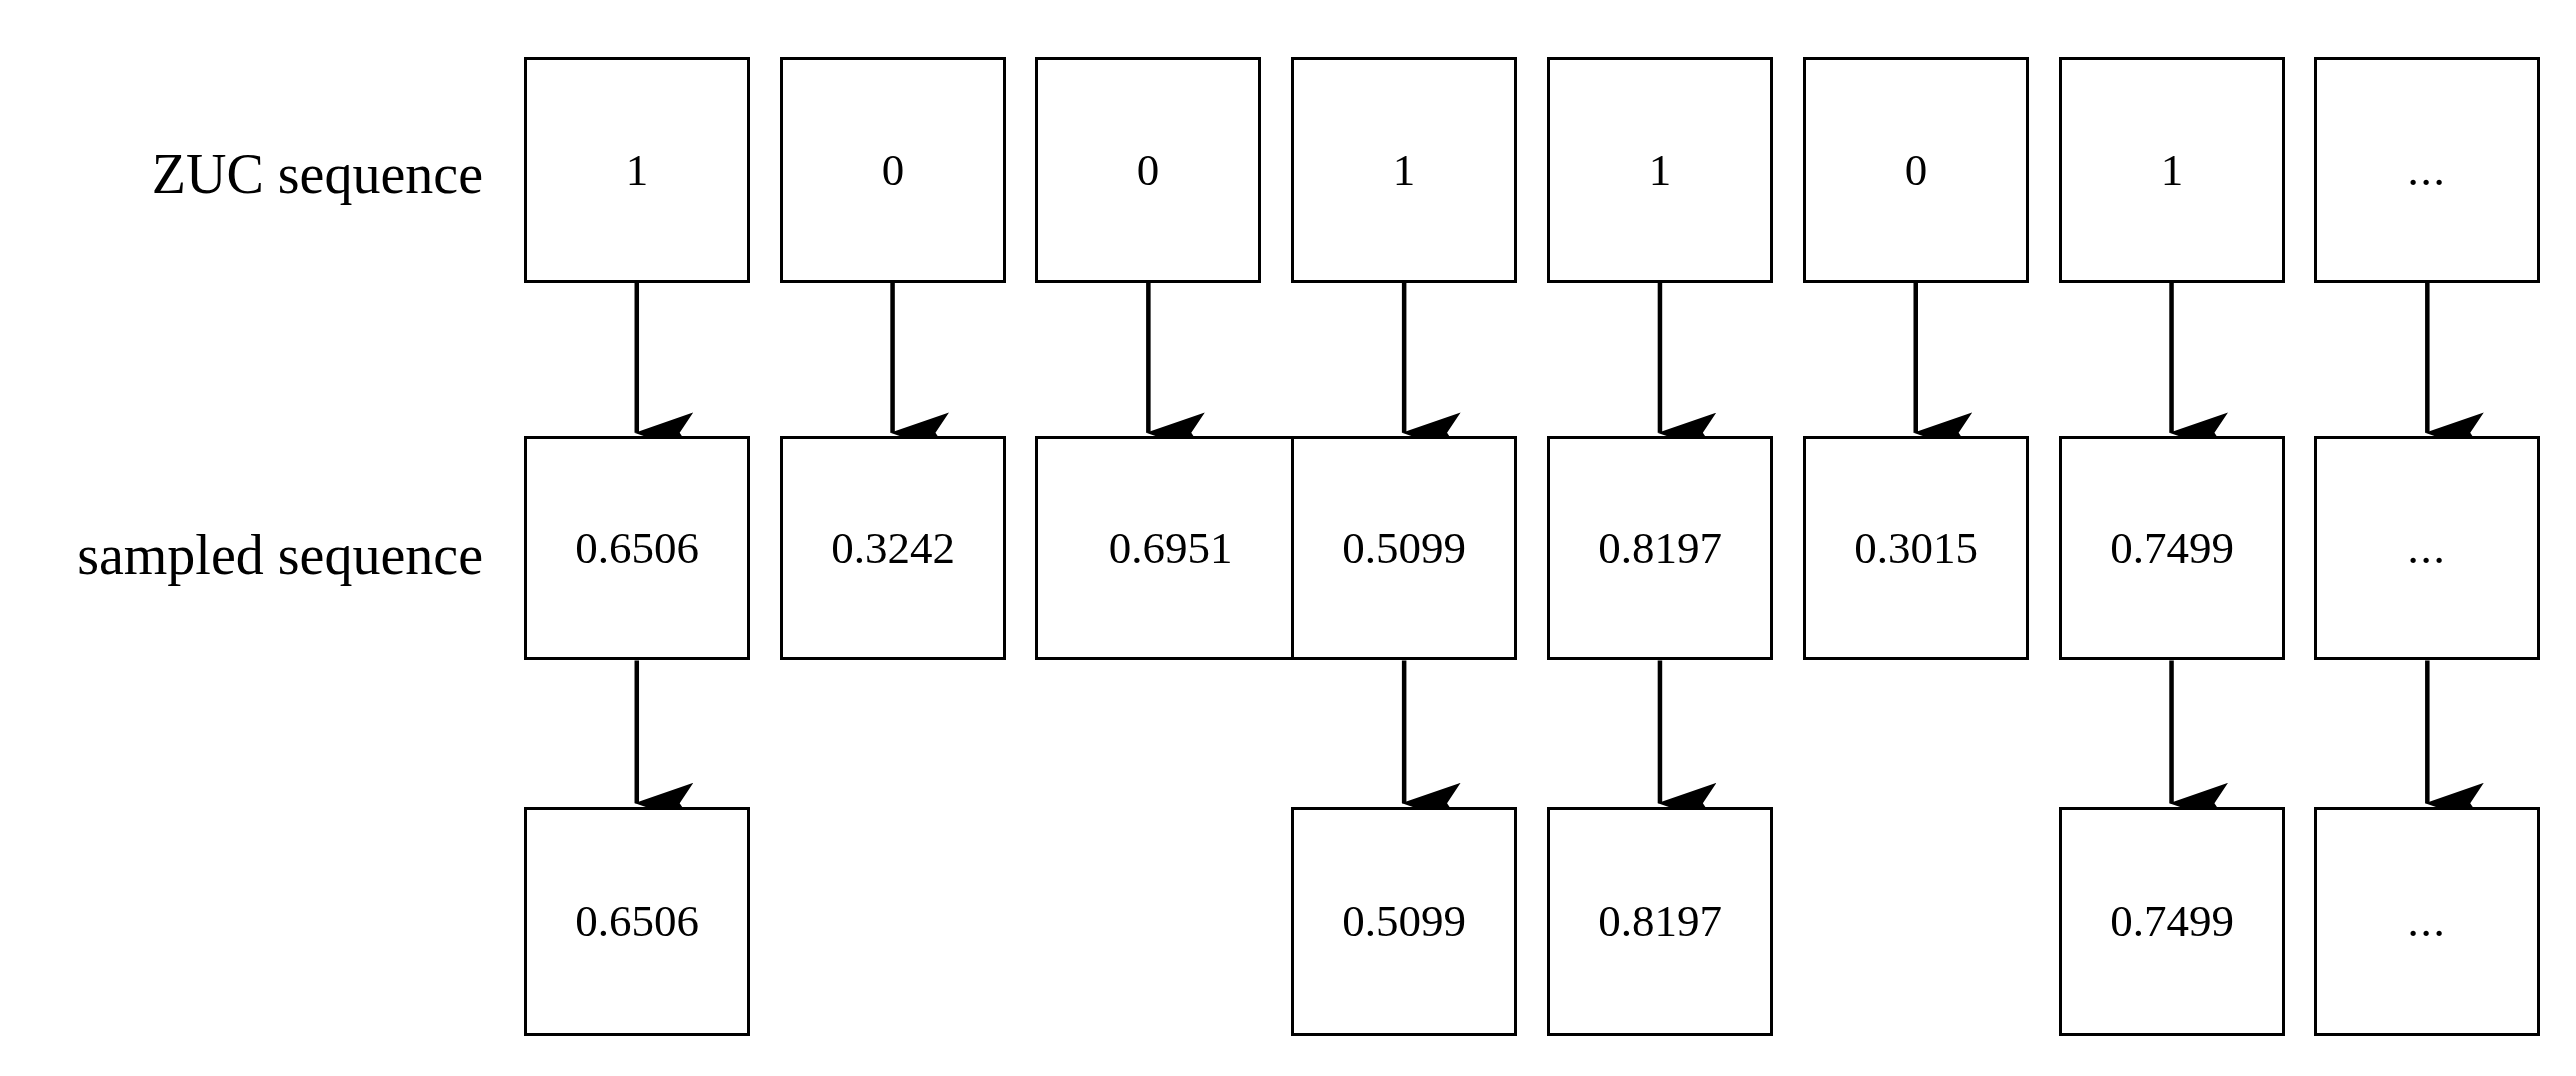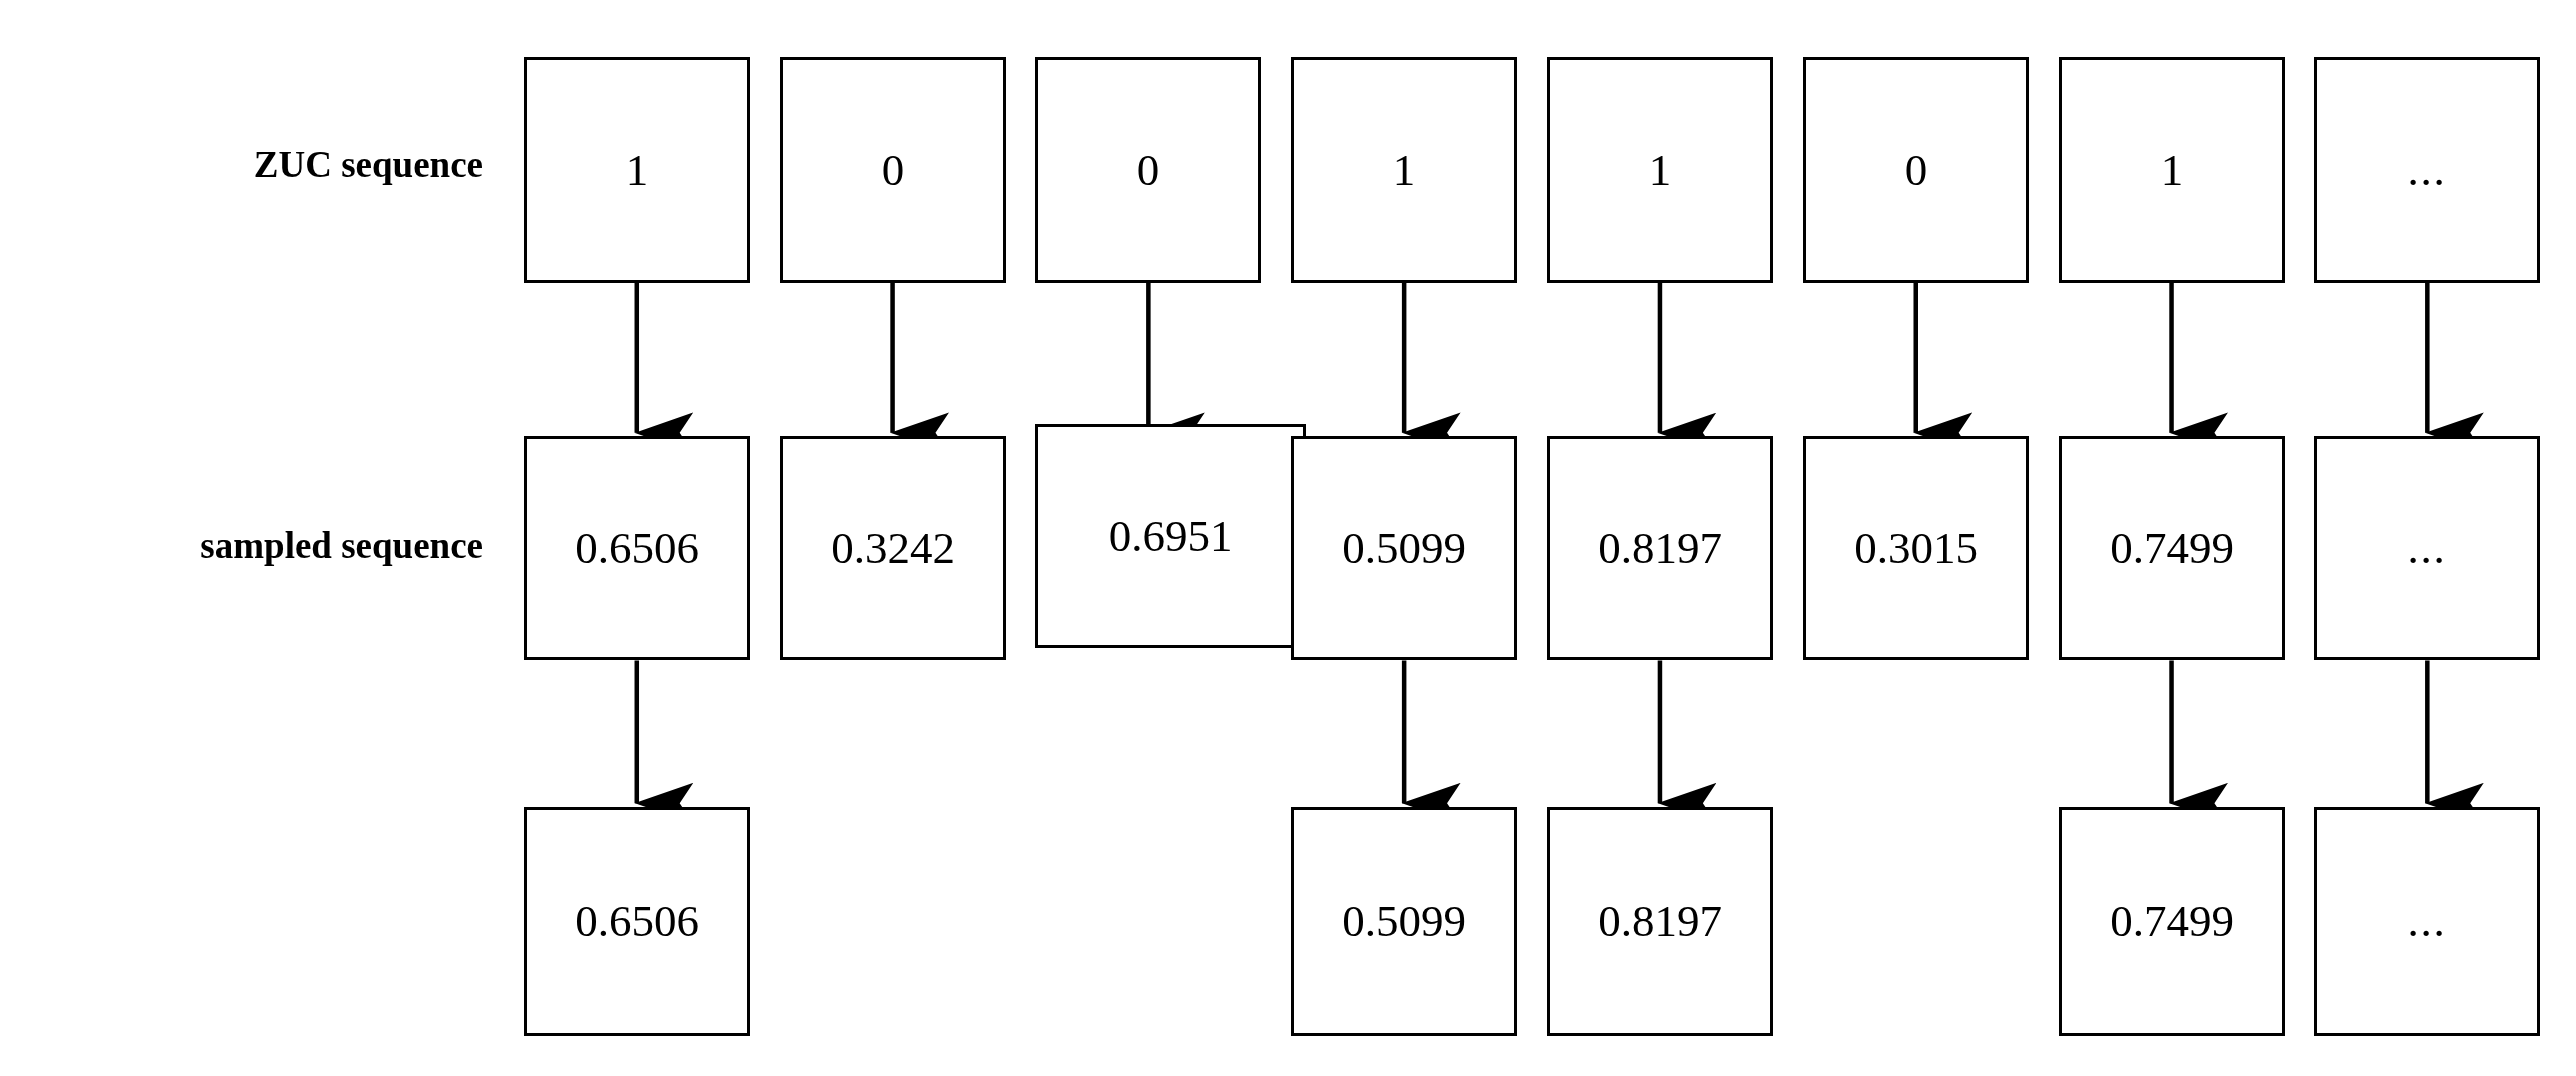--- a/index.html
+++ b/index.html
@@ -15,26 +15,25 @@
     overflow: hidden;
   }
   #diagram {
     position: relative;
     width: 2576px;
     height: 1077px;
   }
   .row-label {
     position: absolute;
     text-align: right;
-    font-size: 37px;
+    font-size: 56px;
     line-height: 1;
     color: #000000;
     white-space: nowrap;
     right: 2093px; 
-    font-weight: bold;
   }
   .cell {
     position: absolute;
     box-sizing: border-box;
     border: 3.6px solid #000000;
     background: #ffffff;
     display: flex;
     align-items: center;
     justify-content: center;
     font-size: 45px;
@@ -91,21 +90,21 @@
       <div class="cell" style="left: 524px; top: 57px; width: 226px; height: 226px;">1</div>
       <div class="cell" style="left: 780px; top: 57px; width: 226px; height: 226px;">0</div>
       <div class="cell" style="left: 1035px; top: 57px; width: 226px; height: 226px;">0</div>
       <div class="cell" style="left: 1291px; top: 57px; width: 226px; height: 226px;">1</div>
       <div class="cell" style="left: 1547px; top: 57px; width: 226px; height: 226px;">1</div>
       <div class="cell" style="left: 1803px; top: 57px; width: 226px; height: 226px;">0</div>
       <div class="cell" style="left: 2059px; top: 57px; width: 226px; height: 226px;">1</div>
       <div class="cell ellipsis" style="left: 2314px; top: 57px; width: 226px; height: 226px;">...</div>
       <div class="cell" style="left: 524px; top: 436px; width: 226px; height: 224px;">0.6506</div>
       <div class="cell" style="left: 780px; top: 436px; width: 226px; height: 224px;">0.3242</div>
-      <div class="cell" style="left: 1035px; top: 424px; width: 271px; height: 224px;">0.6951</div>
+      <div class="cell" style="left: 1035px; top: 436px; width: 271px; height: 224px;">0.6951</div>
       <div class="cell" style="left: 1291px; top: 436px; width: 226px; height: 224px;">0.5099</div>
       <div class="cell" style="left: 1547px; top: 436px; width: 226px; height: 224px;">0.8197</div>
       <div class="cell" style="left: 1803px; top: 436px; width: 226px; height: 224px;">0.3015</div>
       <div class="cell" style="left: 2059px; top: 436px; width: 226px; height: 224px;">0.7499</div>
       <div class="cell ellipsis" style="left: 2314px; top: 436px; width: 226px; height: 224px;">...</div>
       <div class="cell" style="left: 524px; top: 807px; width: 226px; height: 229px;">0.6506</div>
       <div class="cell" style="left: 1291px; top: 807px; width: 226px; height: 229px;">0.5099</div>
       <div class="cell" style="left: 1547px; top: 807px; width: 226px; height: 229px;">0.8197</div>
       <div class="cell" style="left: 2059px; top: 807px; width: 226px; height: 229px;">0.7499</div>
       <div class="cell ellipsis" style="left: 2314px; top: 807px; width: 226px; height: 229px;">...</div>

